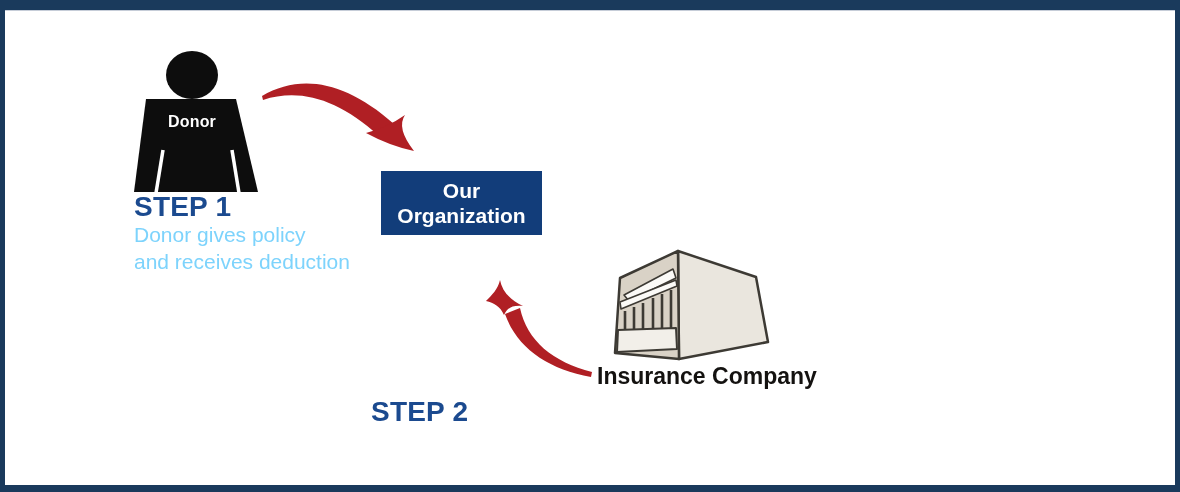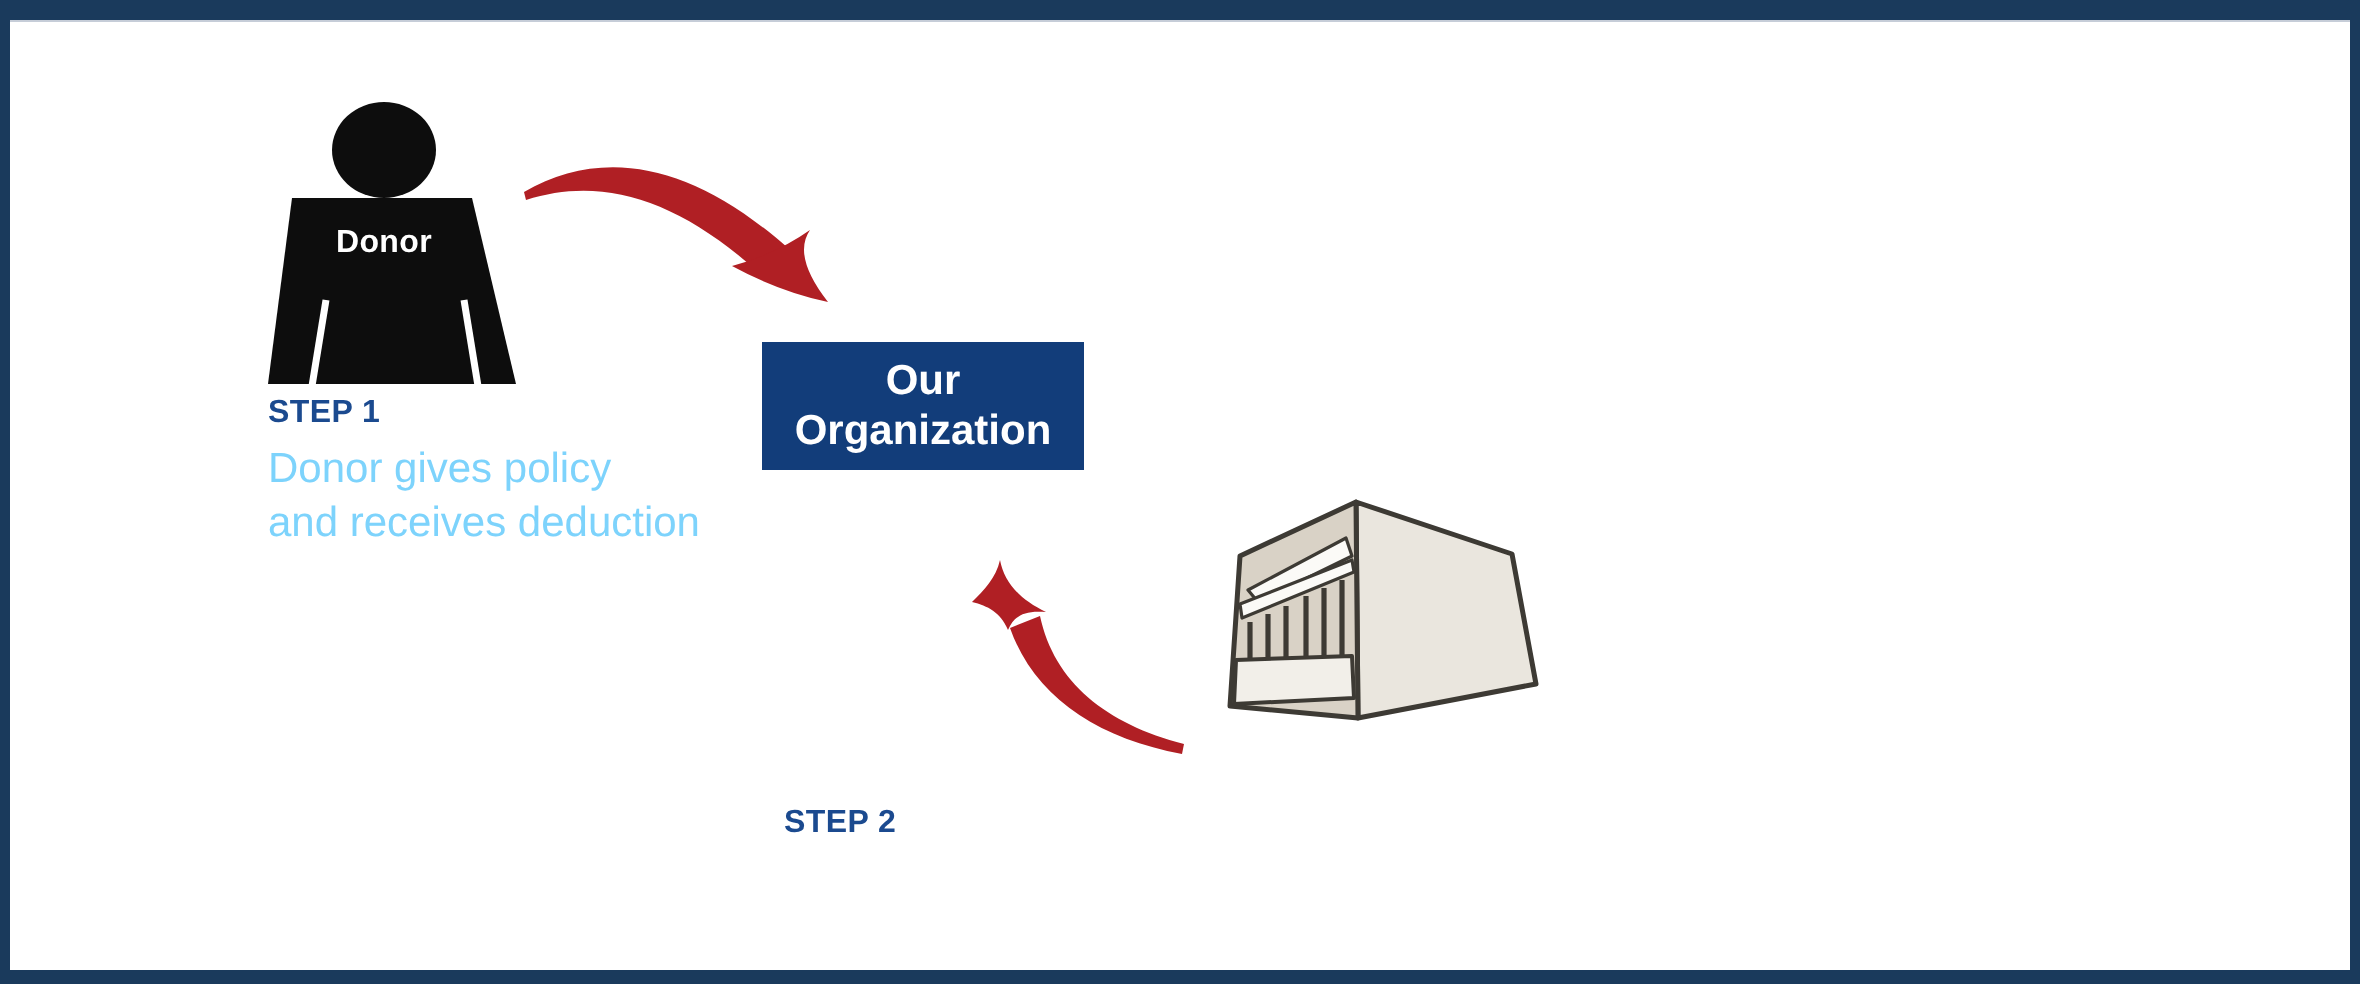--- a/index.html
+++ b/index.html
@@ -17,42 +17,42 @@
   }
   svg.art { position:absolute; left:0; top:0; width:1180px; height:492px; z-index:2; }
   .txt { position:absolute; z-index:3; }
 
   .donor-label {
     left:144px; top:111px; width:96px;
     color:#ffffff; font-weight:bold; font-size:16px; line-height:22px;
     text-align:center; letter-spacing:0.2px;
   }
   .step-title {
-    color:#1b4a8f; font-weight:bold; font-size:16px; line-height:26px;
+    color:#1b4a8f; font-weight:bold; font-size:28px; line-height:26px;
     letter-spacing:0.2px;
   }
   .step1-title { left:134px; top:194px; }
   .step1-desc {
     left:134px; top:221px;
     color:#7dd3fc; font-size:21px; line-height:27px;
     white-space:pre-line;
   }
   .org-box {
     left:381px; top:171px; width:161px; height:64px;
     background:#123d7a;
     display:flex; align-items:center; justify-content:center;
     color:#ffffff; font-weight:bold; font-size:21px; line-height:25px;
     text-align:center; white-space:pre-line;
   }
   .insurance-label {
     left:597px; top:364px; width:240px;
     color:#141210; font-weight:bold; font-size:23px; line-height:25px;
   }
   .step2-row {
-    left:392px; top:399px;
+    left:371px; top:399px;
     display:flex; align-items:baseline; gap:6px; white-space:nowrap;
   }
   .step2-desc {
     color:#231f20; font-size:21.5px; line-height:26px;
   }
 </style>
 </head>
 <body>
 
 <div class="canvas">
@@ -96,17 +96,18 @@
 
   <div class="txt donor-label">Donor</div>
 
   <div class="txt step-title step1-title">STEP 1</div>
   <div class="txt step1-desc">Donor gives policy
 and receives deduction</div>
 
   <div class="txt org-box">Our
 Organization</div>
 
+  <div class="txt insurance-label">Insurance Company</div>
 
   <div class="txt step2-row">
     <span class="step-title">STEP 2</span>
   </div>
 </div>
 
 </body></html>

